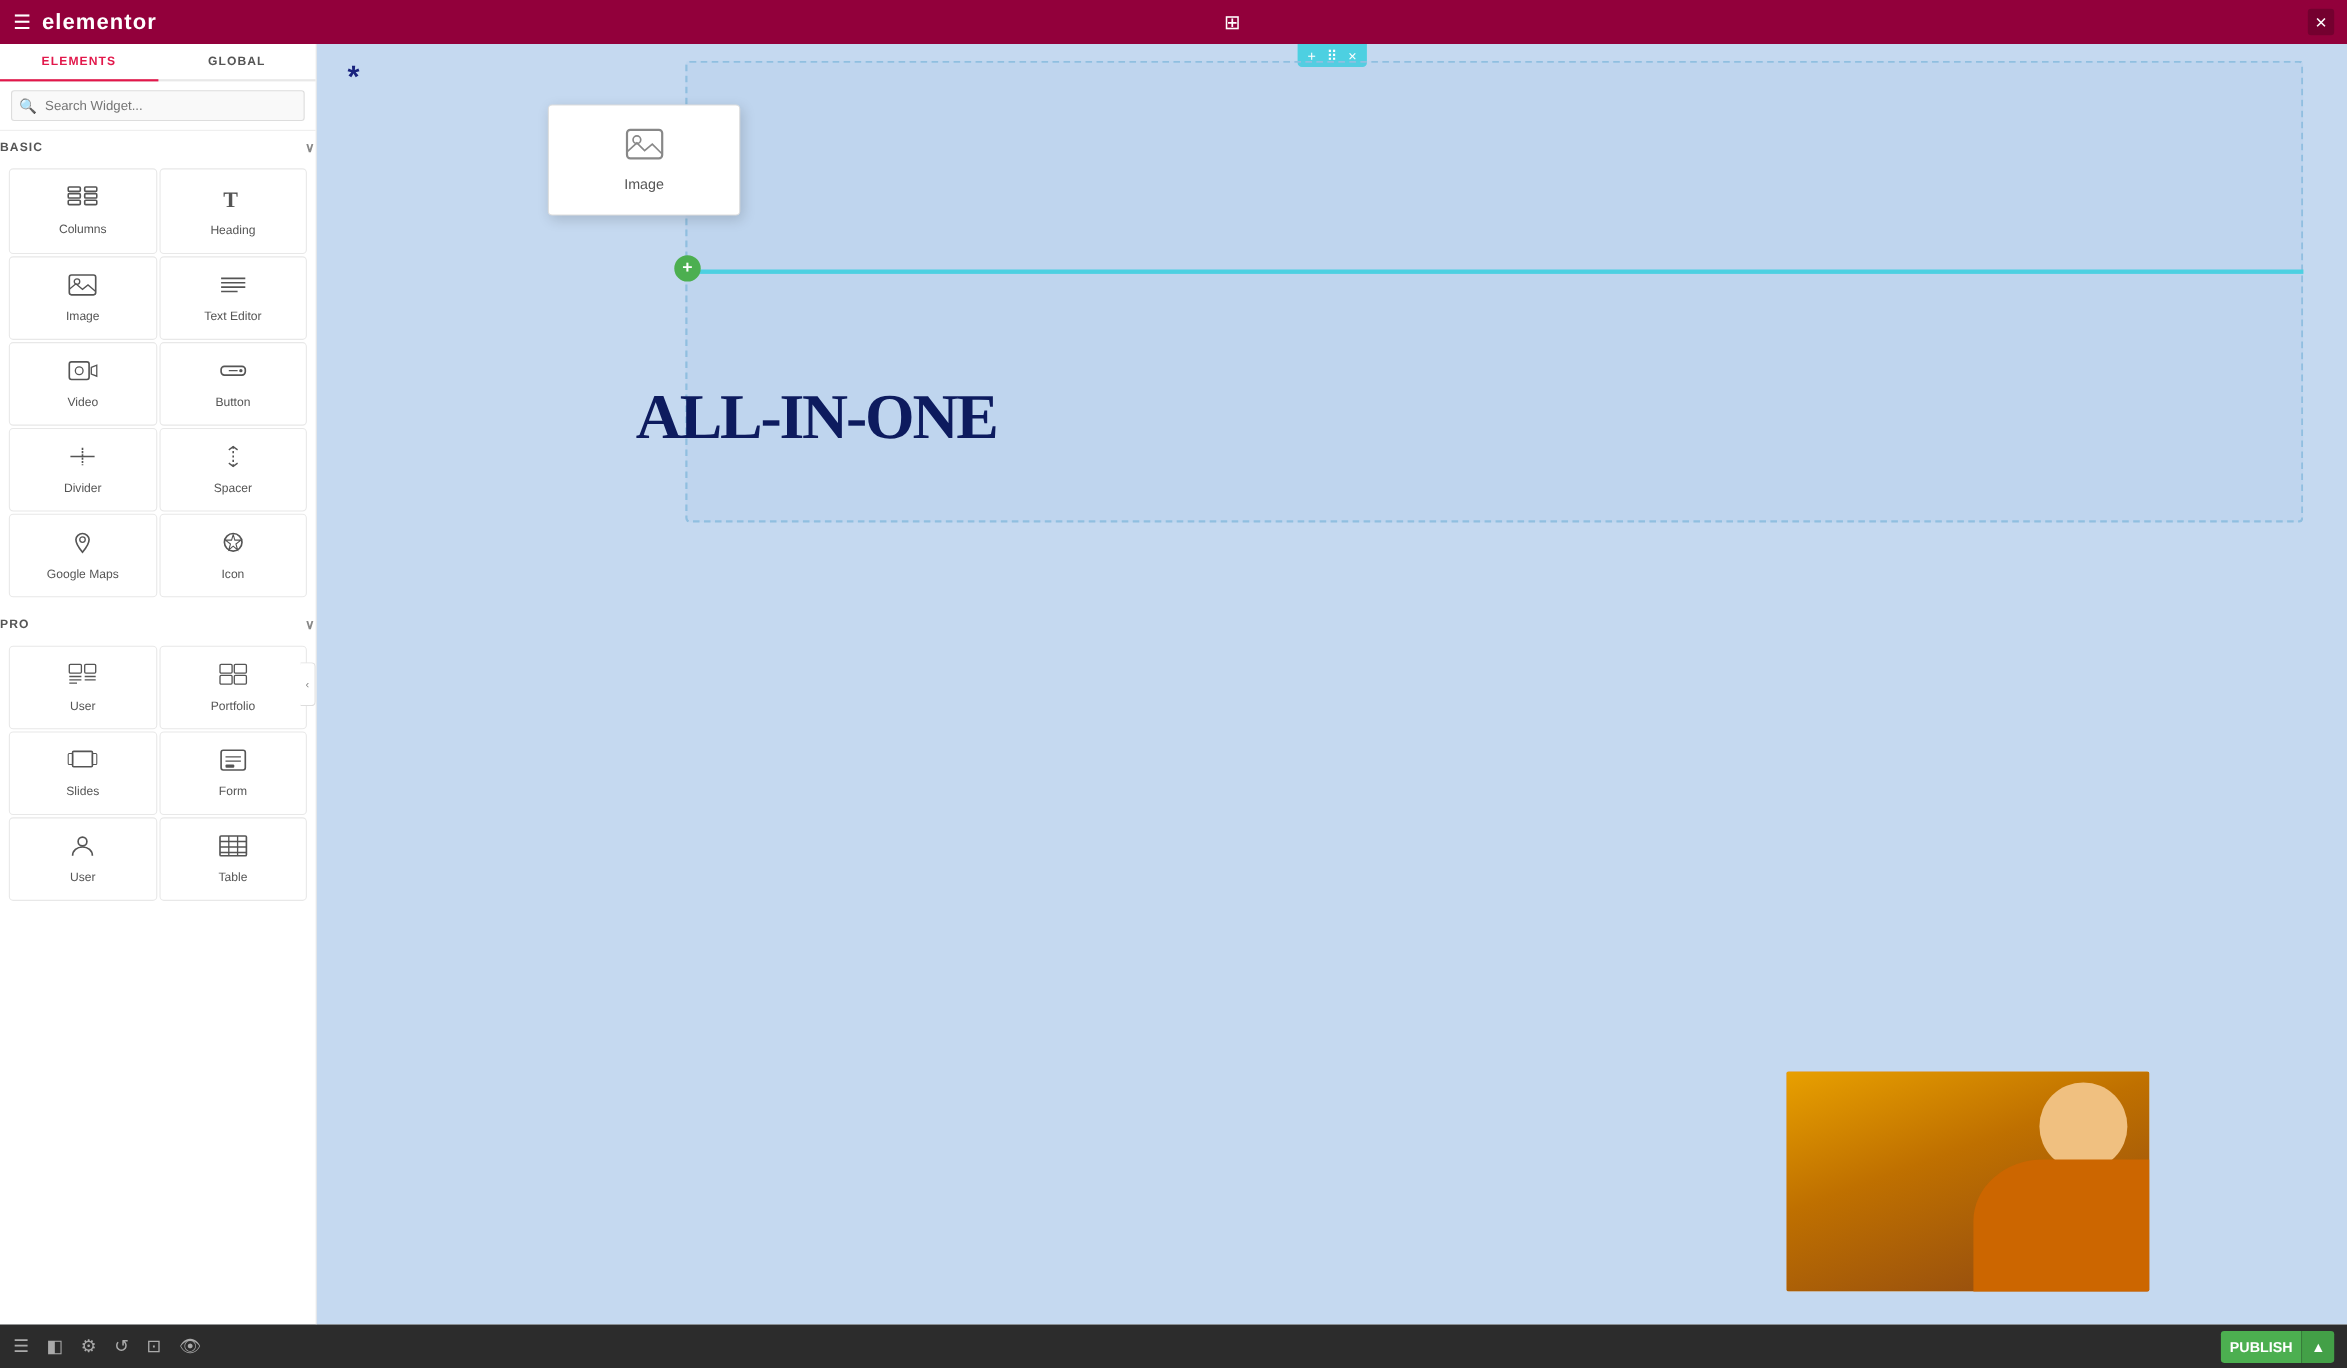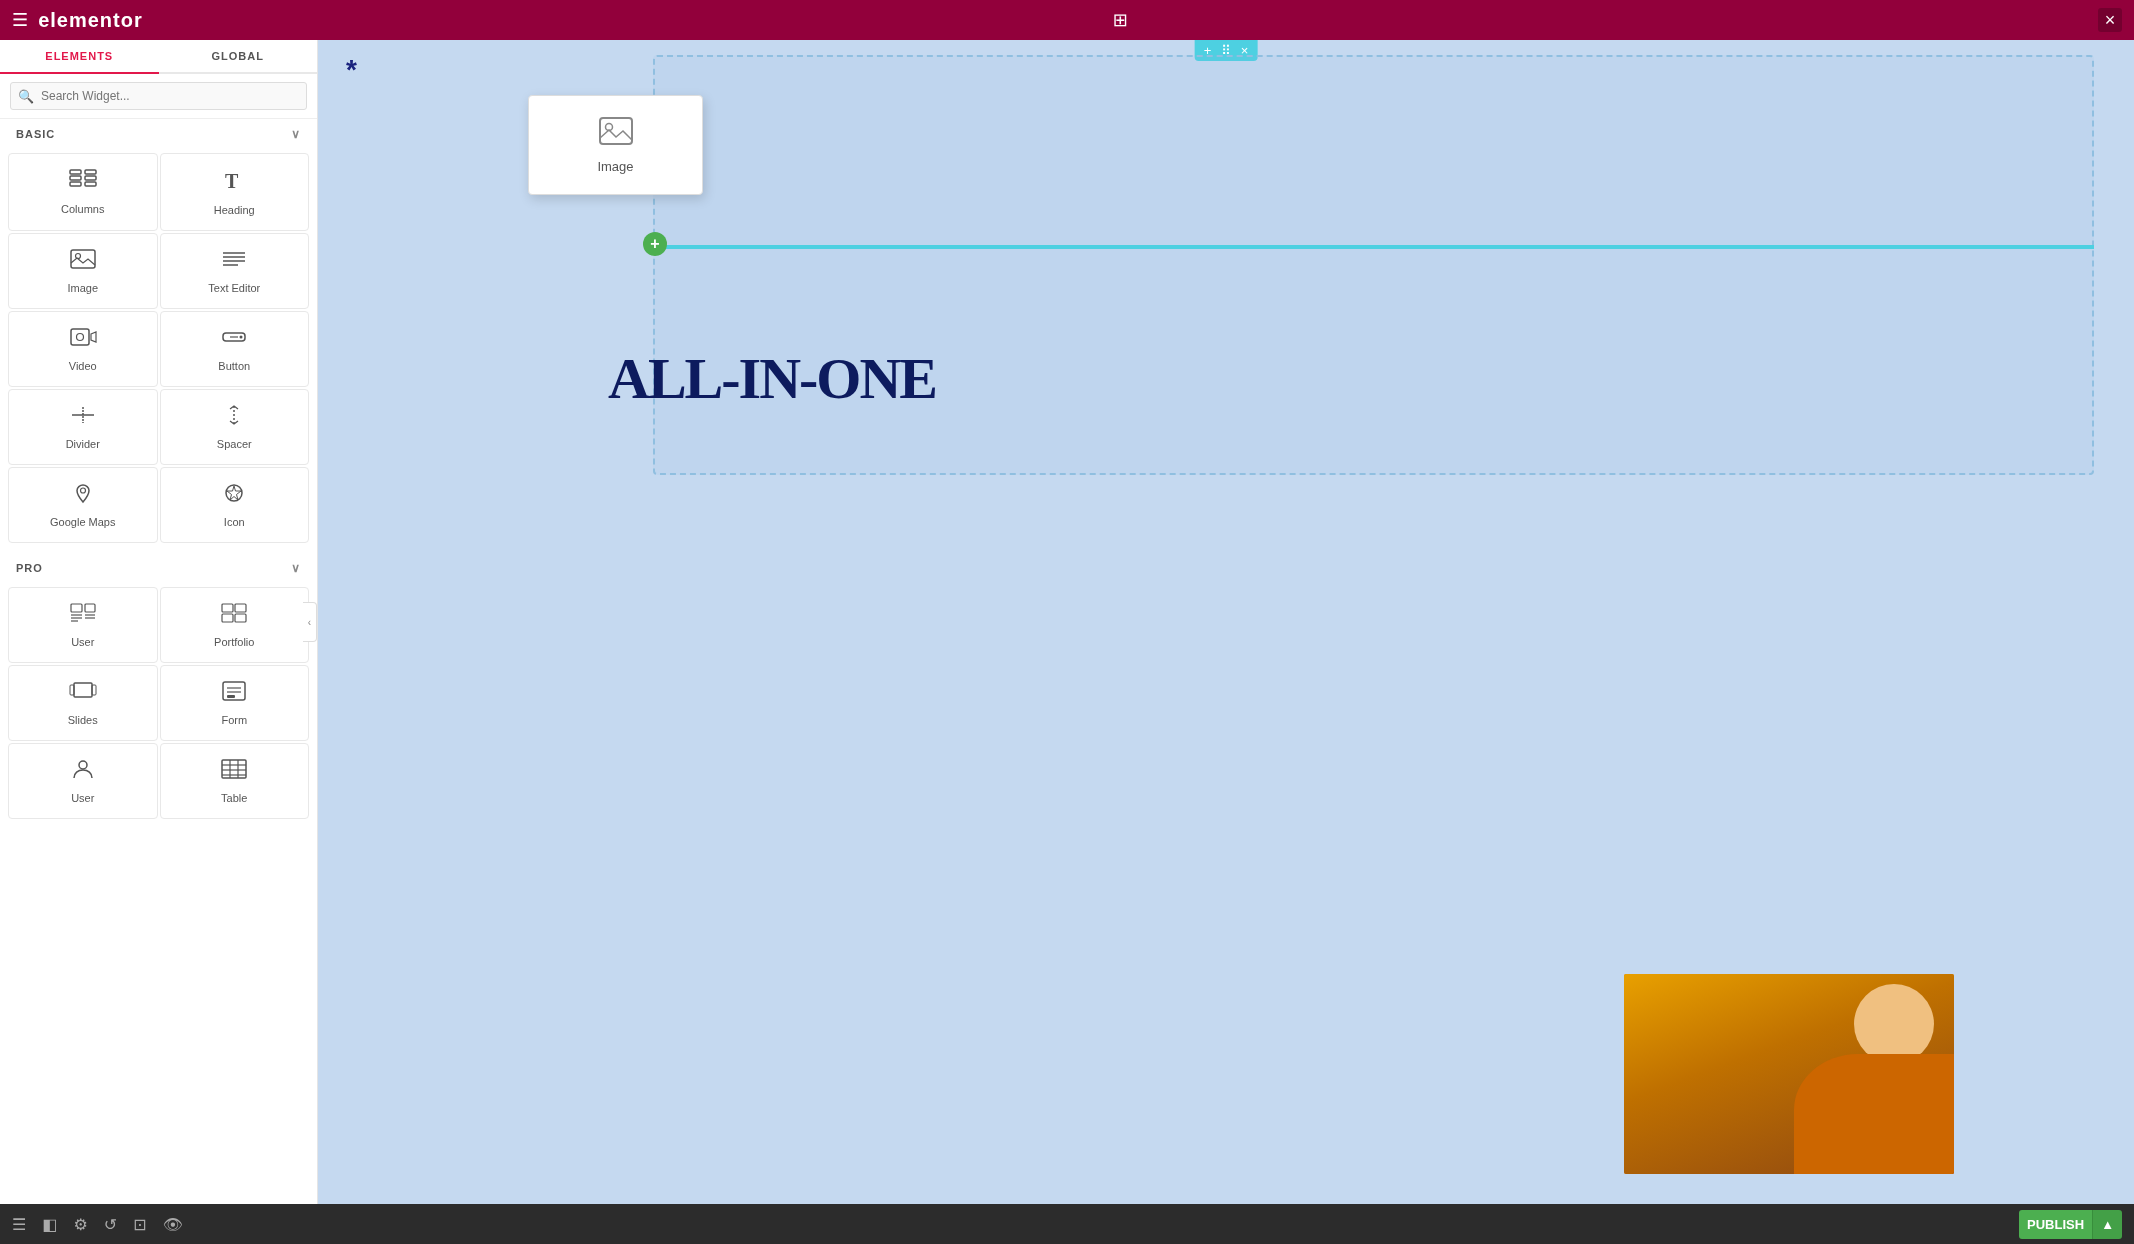--- a/index.html
+++ b/index.html
@@ -19,21 +19,21 @@
     .hamburger-icon { color: white; font-size: 18px; cursor: pointer; }
     .elementor-logo { color: white; font-size: 20px; font-weight: 600; letter-spacing: 1px; }
     .grid-icon { color: white; font-size: 18px; cursor: pointer; }
     .close-btn { color: white; font-size: 18px; cursor: pointer; background: rgba(0,0,0,0.2); border: none; width: 24px; height: 24px; display: flex; align-items: center; justify-content: center; border-radius: 3px; }
 
     
     .main-area { display: flex; flex: 1; overflow: hidden; }
 
     
     .sidebar {
-      width: 318px;
+      width: 288px;
       background: white;
       display: flex;
       flex-direction: column;
       border-right: 1px solid #e5e5e5;
       flex-shrink: 0;
     }
     .sidebar-tabs {
       display: flex;
       border-bottom: 2px solid #e8e8e8;
     }
@@ -71,21 +71,21 @@
       left: 8px;
       top: 50%;
       transform: translateY(-50%);
       color: #aaa;
       font-size: 13px;
     }
     .section-header {
       display: flex;
       align-items: center;
       justify-content: space-between;
-      padding: 8px 16px;
+      padding: 8px 0;
       font-size: 11px;
       font-weight: 700;
       color: #555;
       letter-spacing: 1px;
       cursor: pointer;
     }
     .section-header .chevron { font-size: 12px; color: #888; }
     .widgets-grid {
       display: grid;
       grid-template-columns: 1fr 1fr;

